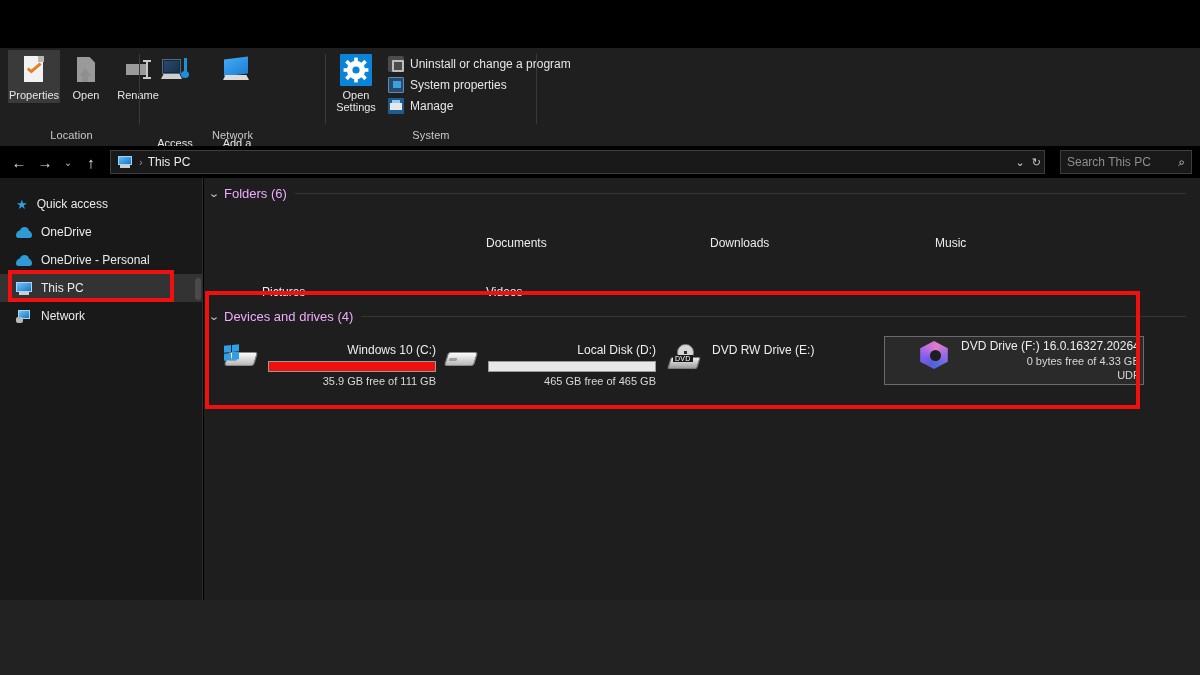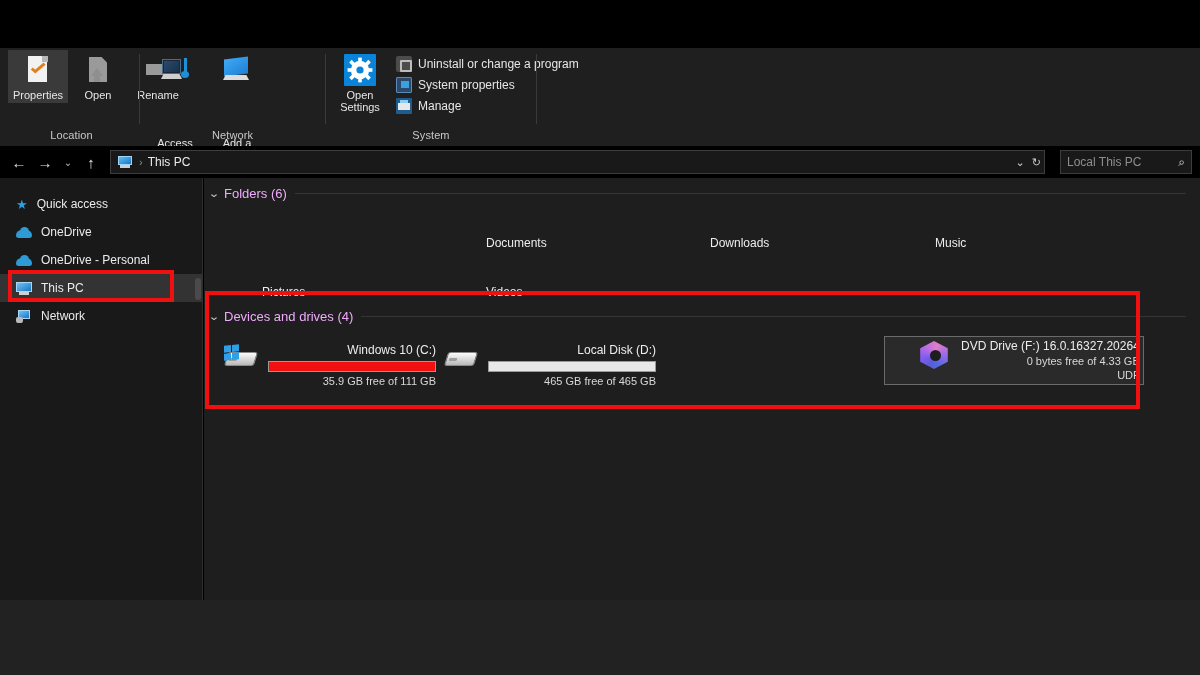--- a/index.html
+++ b/index.html
@@ -40,21 +40,21 @@
     letter-spacing: .1px;
   }
   .rgroup-sep {
     position: absolute;
     top: 6px; bottom: 22px;
     width: 1px;
     background: #3a3a3a;
   }
 
   .bigbtn {
-    width: 60px;
+    width: 52px;
     display: flex; flex-direction: column; align-items: center;
     padding: 4px 2px 2px;
     cursor: default;
   }
   .bigbtn.sel { background: #3a3a3a; }
   .bigbtn .blabel {
     font-size: 11px; color: #e6e6e6; text-align: center;
     line-height: 12px; margin-top: 3px;
   }
   .bigbtn.w2 { width: 62px; gap: 48px; }
@@ -558,21 +558,21 @@
       <span class="crumb-sep">›</span>
       <span class="crumb-txt">This PC</span>
       <span class="addr-right">
         <span>⌄</span>
         <span>↻</span>
       </span>
     </div>
   </div>
 
   <div class="searchbox">
-    <span class="ph">Local This PC</span>
+    <span class="ph">Search This PC</span>
     <span class="mag">⌕</span>
   </div>
 
   <div class="sidebar">
     <div class="navitem">
       <span class="ic-star">★</span>
       <span class="nlabel">Quick access</span>
     </div>
     <div class="navitem">
       <span class="ic-cloud"></span>
@@ -670,20 +670,30 @@
         </span>
         <span class="tinfo">
           <span class="tname">Local Disk (D:)</span>
           <span class="meter">
             <span class="fill" id="meter-d" style="width: 0%; background: rgb(47, 159, 232);"></span>
           </span>
           <span class="tsub">465 GB free of 465 GB</span>
         </span>
       </div>
 
+      <div class="tile" style="left:460px; top:12px;">
+        <span class="ic-dvd">
+          <span class="disc"></span>
+            <span class="tray"></span>
+            <span class="tag">DVD</span>
+        </span>
+        <span class="tinfo">
+          <span class="tname">DVD RW Drive (E:)</span>
+        </span>
+      </div>
 
       <div class="tile selected" style="left:680px; top:8px;padding-left:32px;">
         <span class="ic-office">
           <span class="ring"></span>
             <span class="hole"></span>
         </span>
         <span class="tinfo">
           <span class="tname">DVD Drive (F:) 16.0.16327.20264</span>
           <span class="tsub">0 bytes free of 4.33 GB</span>
           <span class="tsub">UDF</span>

